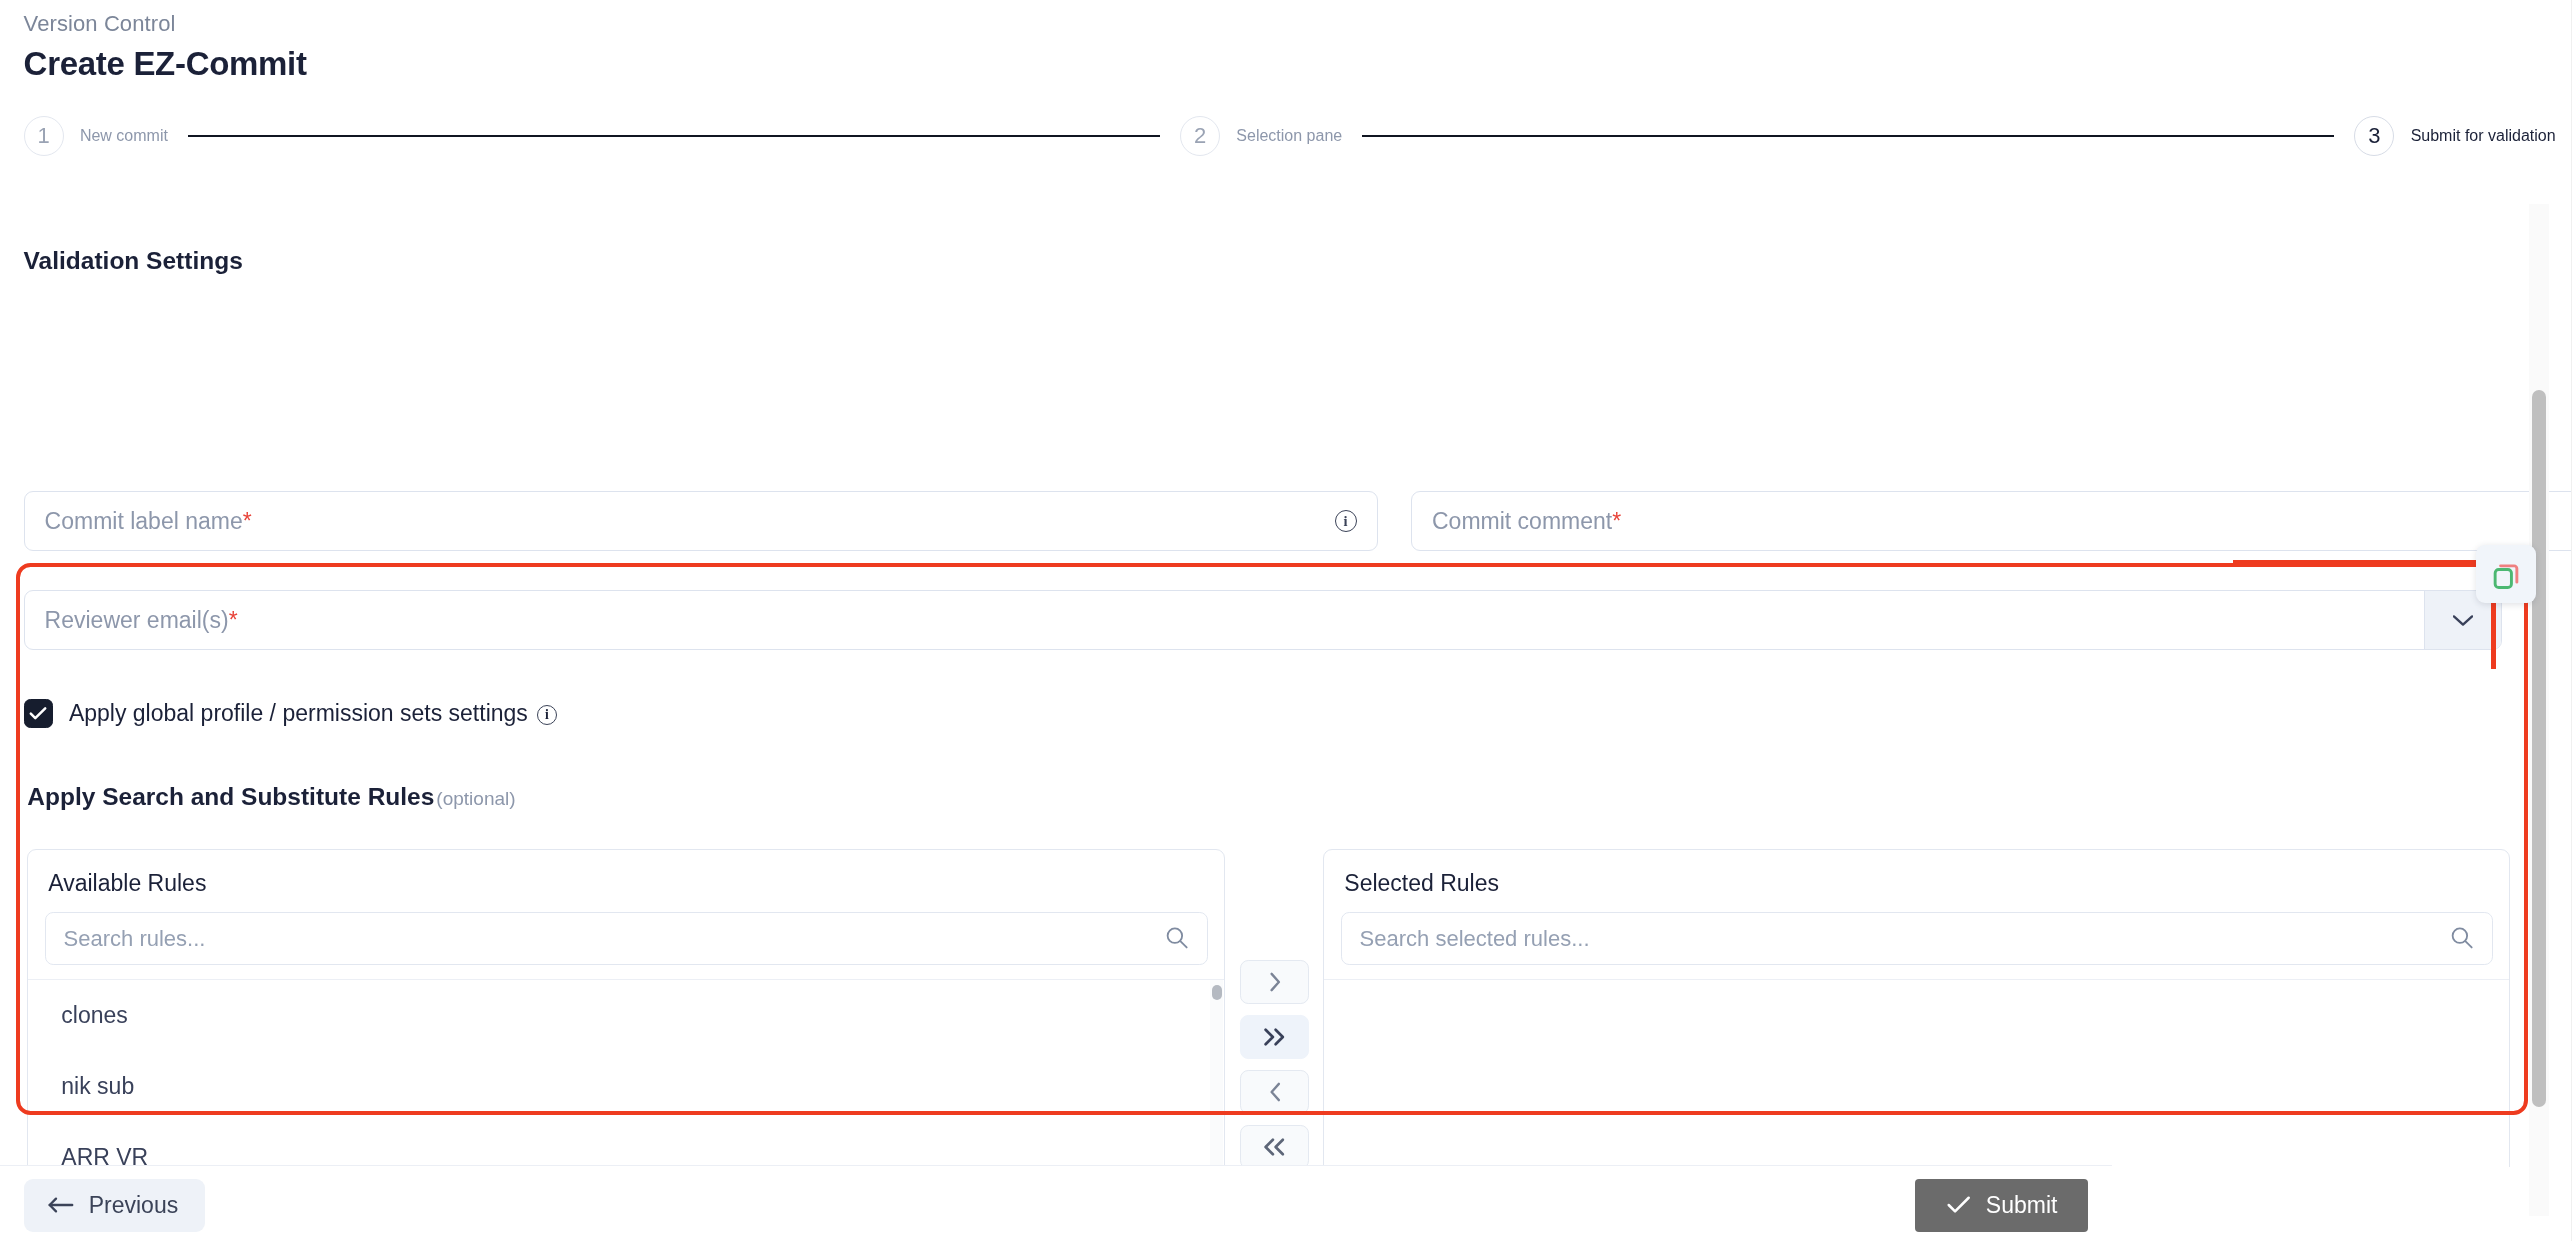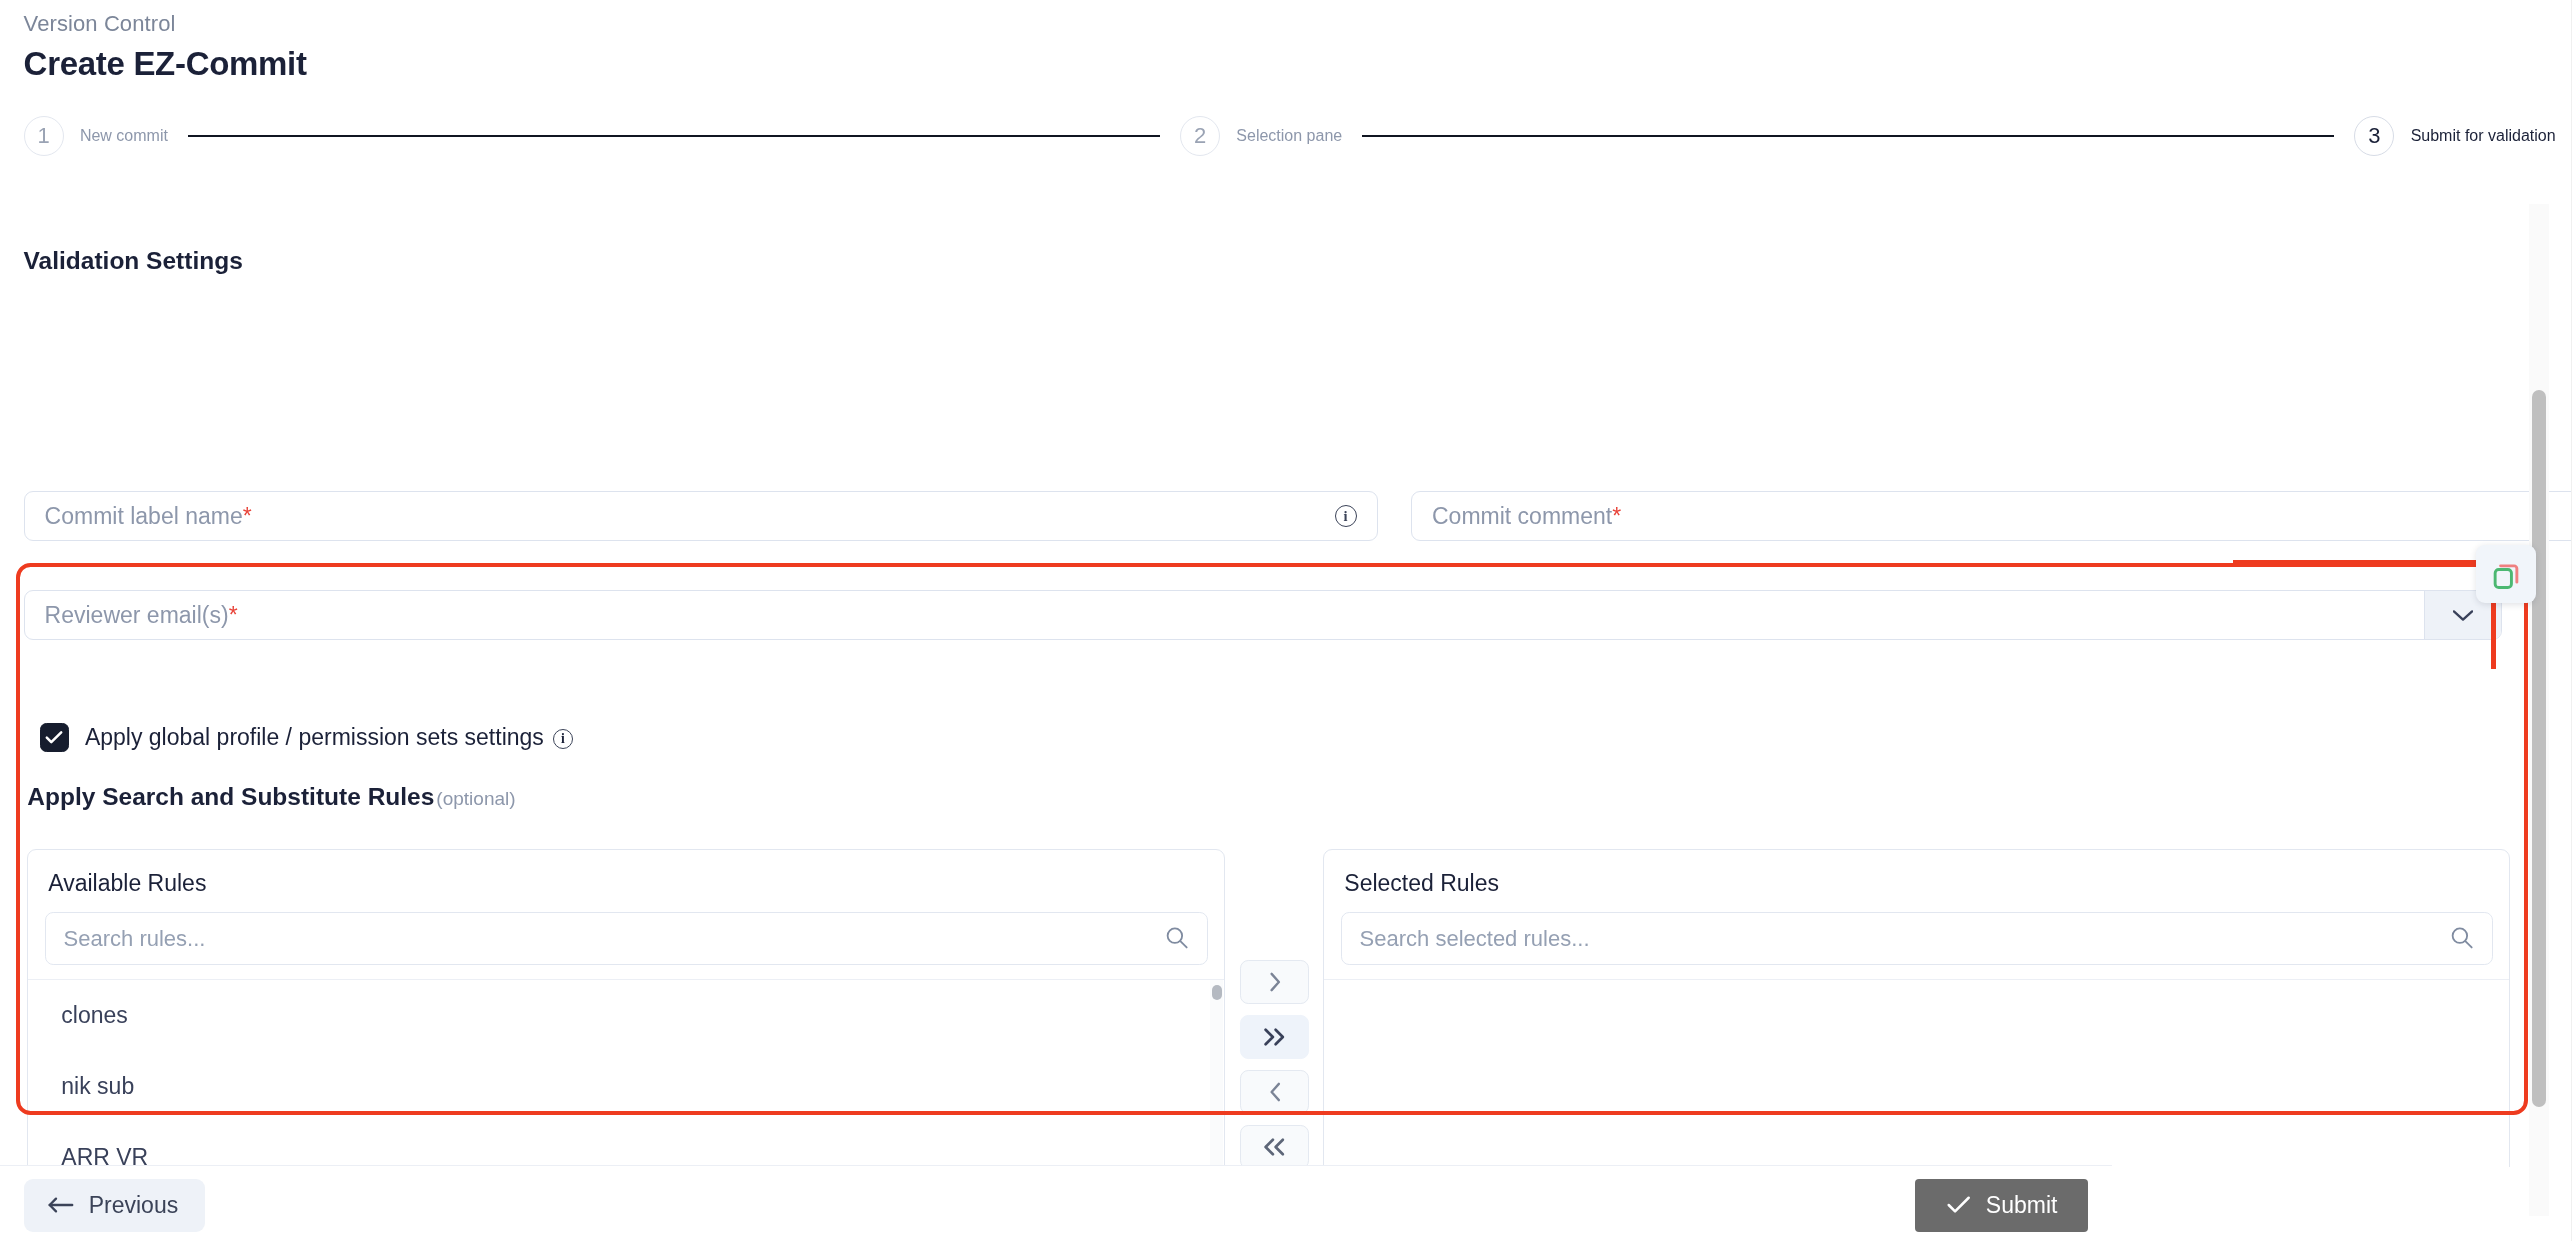--- a/index.html
+++ b/index.html
@@ -56,21 +56,21 @@
   .content-inner { position: relative; width: 2532px; }
 
   .section-title {
     position: absolute; left: 23.6px; top: 56px;
     font-size: 24.5px; font-weight: bold; color: #1b2138;
   }
 
   
   .field {
     position: absolute;
-    height: 50px;
+    height: 60px;
     border: 1.4px solid #dde3ee;
     border-radius: 9px;
     background: #fff;
     display: flex; align-items: center;
   }
   .field .ph {
     padding-left: 20px;
     font-size: 23px; color: #8d97ab;
     white-space: nowrap; pointer-events: none;
   }
@@ -93,21 +93,21 @@
     border-radius: 0 8.2px 8.2px 0;
     display: flex; align-items: center; justify-content: center;
     cursor: pointer;
   }
   .chev-down {
     width: 20px; height: 11px;
   }
 
   
   .cbrow { position: absolute; display: flex; align-items: center; }
-  #cb-global { left: 23.6px; top: 532px; margin-left: 16px; }
+  #cb-global { left: 23.6px; top: 508px; }
   .cbox {
     width: 29px; height: 29px; border-radius: 6.4px;
     border: 1.8px solid #cfd6e3; background: #fff;
     flex: 0 0 auto; display: flex; align-items: center; justify-content: center;
     cursor: pointer;
   }
   .cbox.checked { background: #161d2e; border-color: #161d2e; }
   .cbox.checked svg { display: block; }
   .cbox svg { display: none; }
   .cblabel { margin-left: 16.3px; font-size: 23px; color: #1b2138; white-space: nowrap; }

